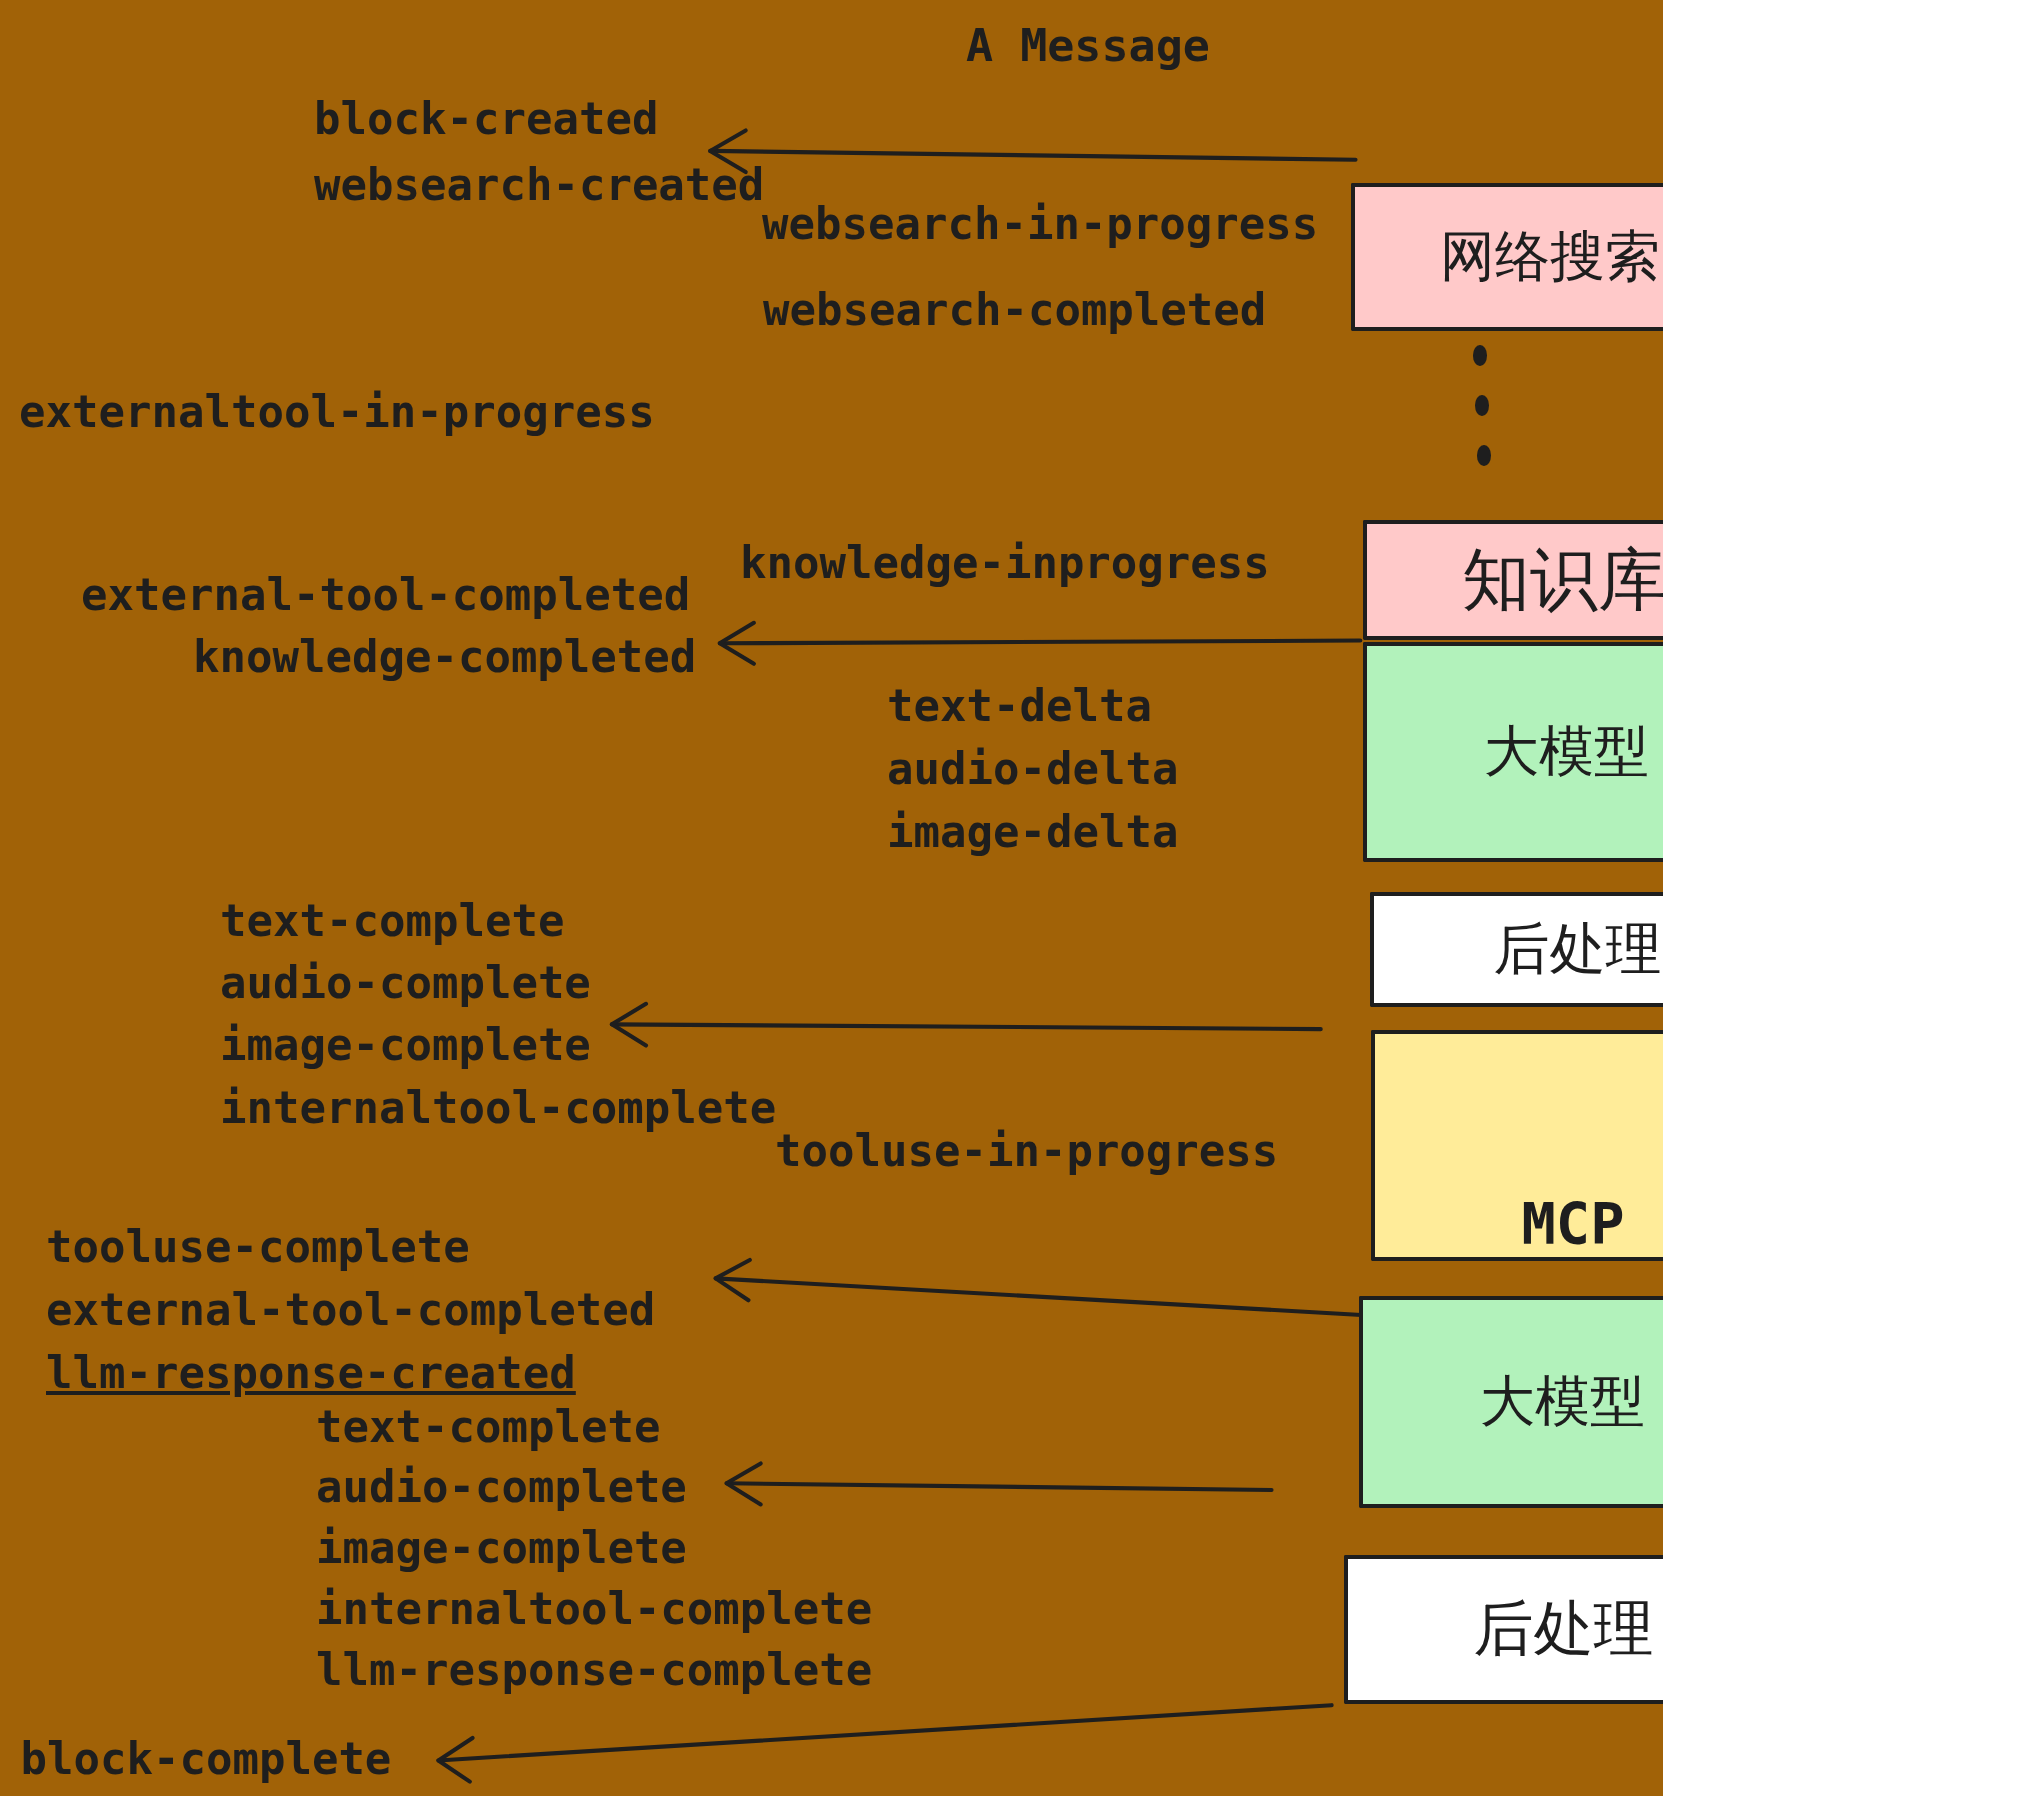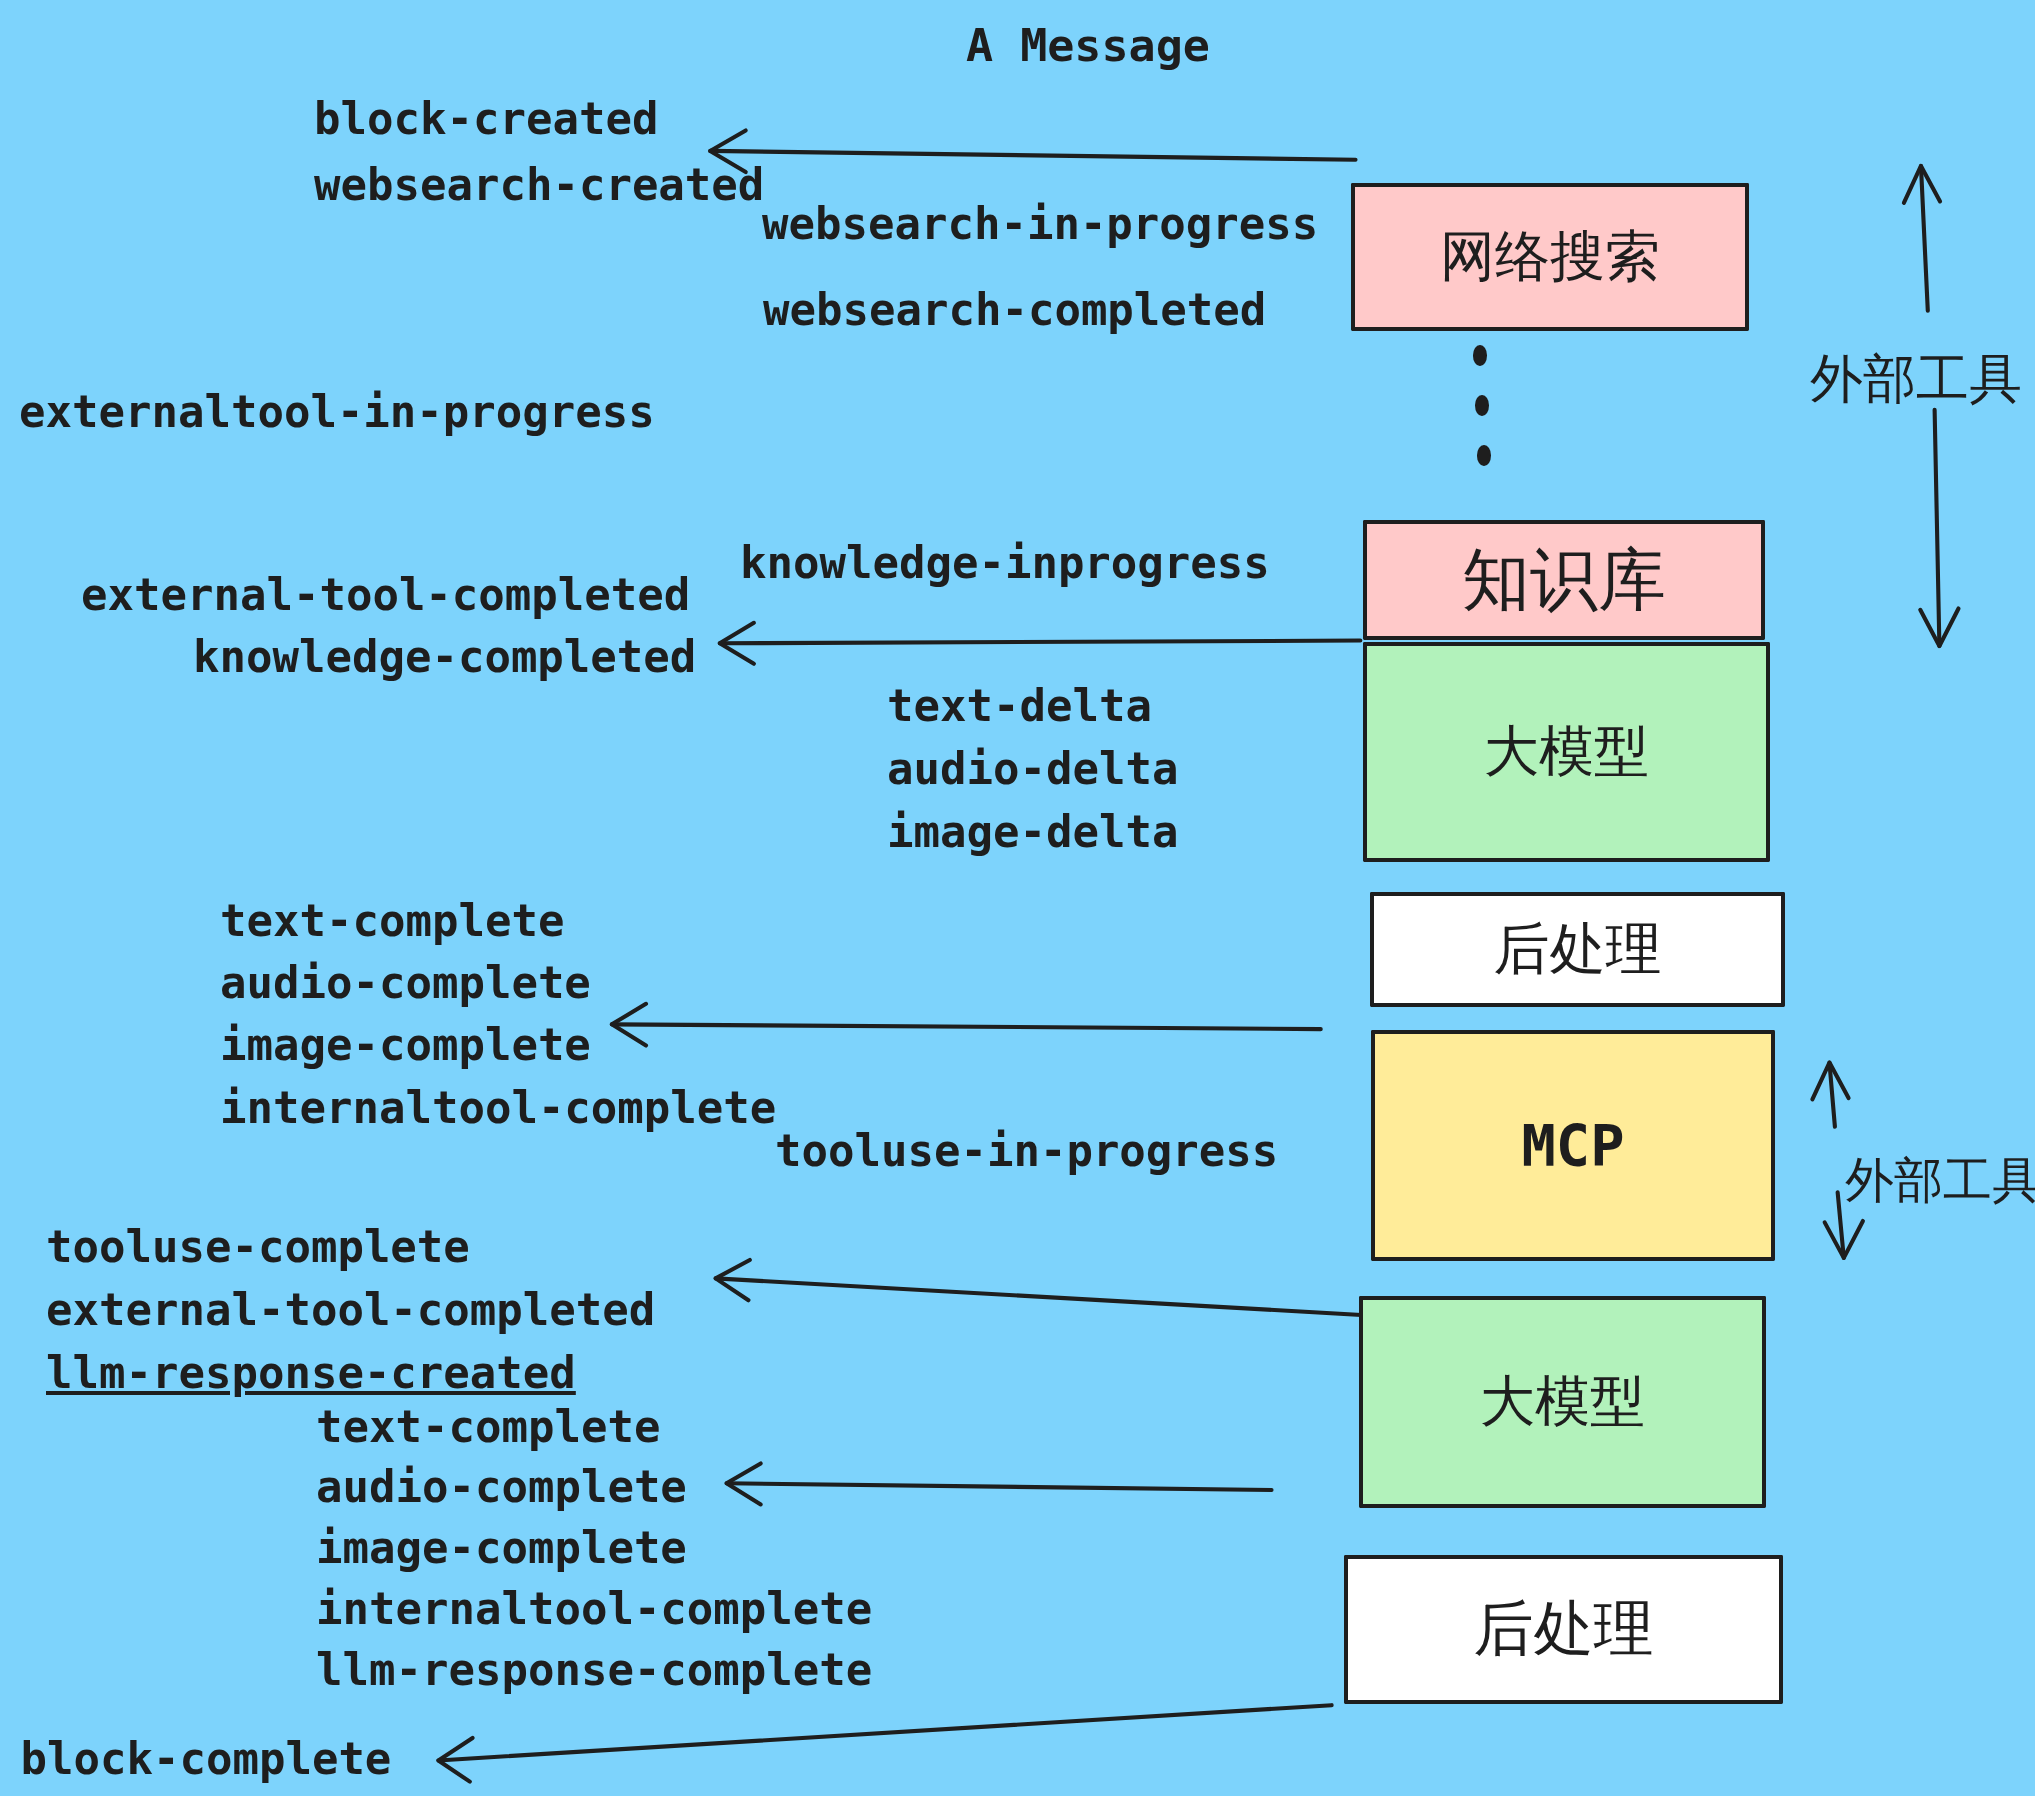--- a/index.html
+++ b/index.html
@@ -1,20 +1,20 @@
 <!DOCTYPE html>
 <html style="font-size:11px"><head>
 <meta charset="utf-8">
 <style>
   html, body { margin: 0; padding: 0; background: #ffffff; }
   #canvas {
     position: relative;
-    width: 2035px;
+    width: 1663px;
     height: 1796px;
-    background: #7dd3fc;
+    background: #a16207;
     font-family: "DejaVu Sans Mono", "Liberation Mono", monospace;
     color: #1e1e1e;
     overflow: hidden;
   }
   .ev {
     position: absolute;
     font-family: "DejaVu Sans Mono", "Liberation Mono", monospace;
     font-size: 44px;
     font-weight: 700;
     line-height: 1.05;
@@ -38,21 +38,21 @@
     justify-content: center;
     box-sizing: border-box;
     font-family: "DejaVu Sans", "Liberation Sans", sans-serif;
     font-weight: 500;
     color: #1e1e1e;
   }
   .box.pink   { background: #ffc9c9; margin-top: 8px; }
   .box.green  { background: #b2f2bb; }
   .box.yellow { background: #ffec99; }
   .box.white  { background: #ffffff; }
-  .box.mono   { font-family: "DejaVu Sans Mono", "Liberation Mono", monospace; font-weight: 700; }
+  .box.mono   { font-family: "DejaVu Sans Mono", "Liberation Mono", monospace; font-weight: 700; align-items: flex-end; }
   .side-label {
     position: absolute;
     font-family: Liberation Mono, monospace;
     font-weight: 500;
     white-space: nowrap;
     color: #1e1e1e;
     margin-top: 22px;
   }
   .dot {
     position: absolute;

